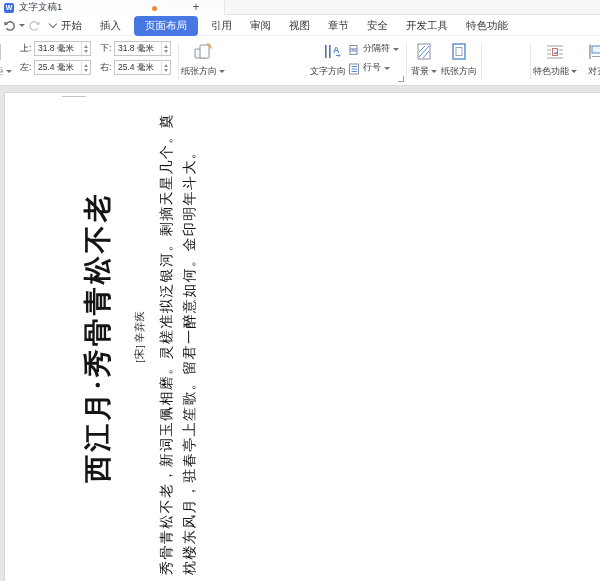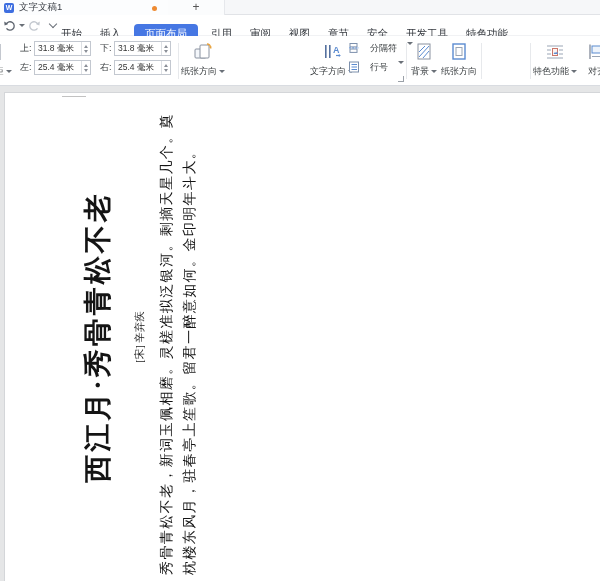--- a/index.html
+++ b/index.html
@@ -17,21 +17,21 @@
   .newtab { position:absolute; left:168px; top:0; width:57px; height:15px; background:#fbfcfd;
     border-right:1px solid #e6e8ec; text-align:center; font-size:12px; line-height:14px; color:#555; cursor:pointer; }
 
   
   #menubar { position:relative; height:21px; background:#ffffff; border-bottom:1px solid #f1f2f4; }
   .histbtns { position:absolute; left:3px; top:4px; display:flex; align-items:center; gap:3px; }
   .caret { width:0; height:0; border-left:3px solid transparent; border-right:3px solid transparent;
     border-top:3.5px solid #6a7078; display:inline-block; }
   .chev { width:6px; height:6px; border-left:1.2px solid #6a7078; border-bottom:1.2px solid #6a7078;
     transform:rotate(-45deg); margin:0 0 3px 6px; display:inline-block; }
-  .menuitems { position:absolute; left:52px; top:0; height:21px; display:flex; align-items:center;margin-top:8px; }
+  .menuitems { position:absolute; left:52px; top:0; height:21px; display:flex; align-items:center; }
   .mitem { font-size:10.5px; color:#35393f; padding:2px 9px; cursor:pointer; white-space:nowrap; }
   .mitem.active { background:#4677e3; color:#fff; border-radius:4px; padding:3px 11px; margin:0 4px; }
   .searchbox { position:absolute; left:455px; top:0; height:21px; display:flex; align-items:center; gap:4px;margin-top:29px; }
   .searchtext { font-size:10px; color:#8a9097; }
 
   
   #ribbon { position:relative; height:50px; background:#fff; border-bottom:1px solid #d9dce1; }
   .rbtn { position:absolute; top:3px; height:44px; display:flex; flex-direction:column;
     align-items:center; justify-content:flex-start; cursor:pointer; }
   .rbtn .ric { height:26px; display:flex; align-items:center; justify-content:center; }
@@ -43,21 +43,21 @@
   .fbox { width:57px; height:15px; border:1px solid #c3c8d0; background:#fff; display:flex;
     align-items:flex-end; margin-right:9px; }
   .fval { flex:1; font-size:8.5px; color:#333; padding-left:3px; white-space:nowrap; overflow:hidden; }
   .fspin { width:9px; height:13px; border-left:1px solid #dde0e4; display:flex; flex-direction:column;
     align-items:center; justify-content:center; gap:2px; cursor:pointer; }
   .sp-u { width:0; height:0; border-left:2.5px solid transparent; border-right:2.5px solid transparent;
     border-bottom:3px solid #8a8f97; }
   .sp-d { width:0; height:0; border-left:2.5px solid transparent; border-right:2.5px solid transparent;
     border-top:3px solid #8a8f97; }
   .stack { position:absolute; left:348px; top:6px; }
-  .srow { display:flex; align-items:flex-start; gap:10px; height:15px; margin-bottom:4px; cursor:pointer; }
+  .srow { display:flex; align-items:center; gap:3px; height:15px; margin-bottom:4px; cursor:pointer;font-family:Liberation Mono, monospace; }
   .srow .rlabel { font-size:9px; }
   .launcher { position:absolute; left:398px; top:40px; width:6px; height:6px;
     border-right:1.2px solid #9aa0a8; border-bottom:1.2px solid #9aa0a8; }
   .marginsbtn { position:absolute; left:-30px; top:3px; width:48px; }
 
   
   #docarea { position:absolute; left:0; top:88px; width:600px; height:493px; background:#e5e6e7; }
   #page { position:absolute; left:4px; top:4px; width:596px; height:700px; background:#fff;
     border-left:1px solid #d4d6d9; border-top:1px solid #d4d6d9; }
   .cropmark { position:absolute; left:57px; top:3px; width:24px; height:0; border-top:1px solid #c2c2c2; }

